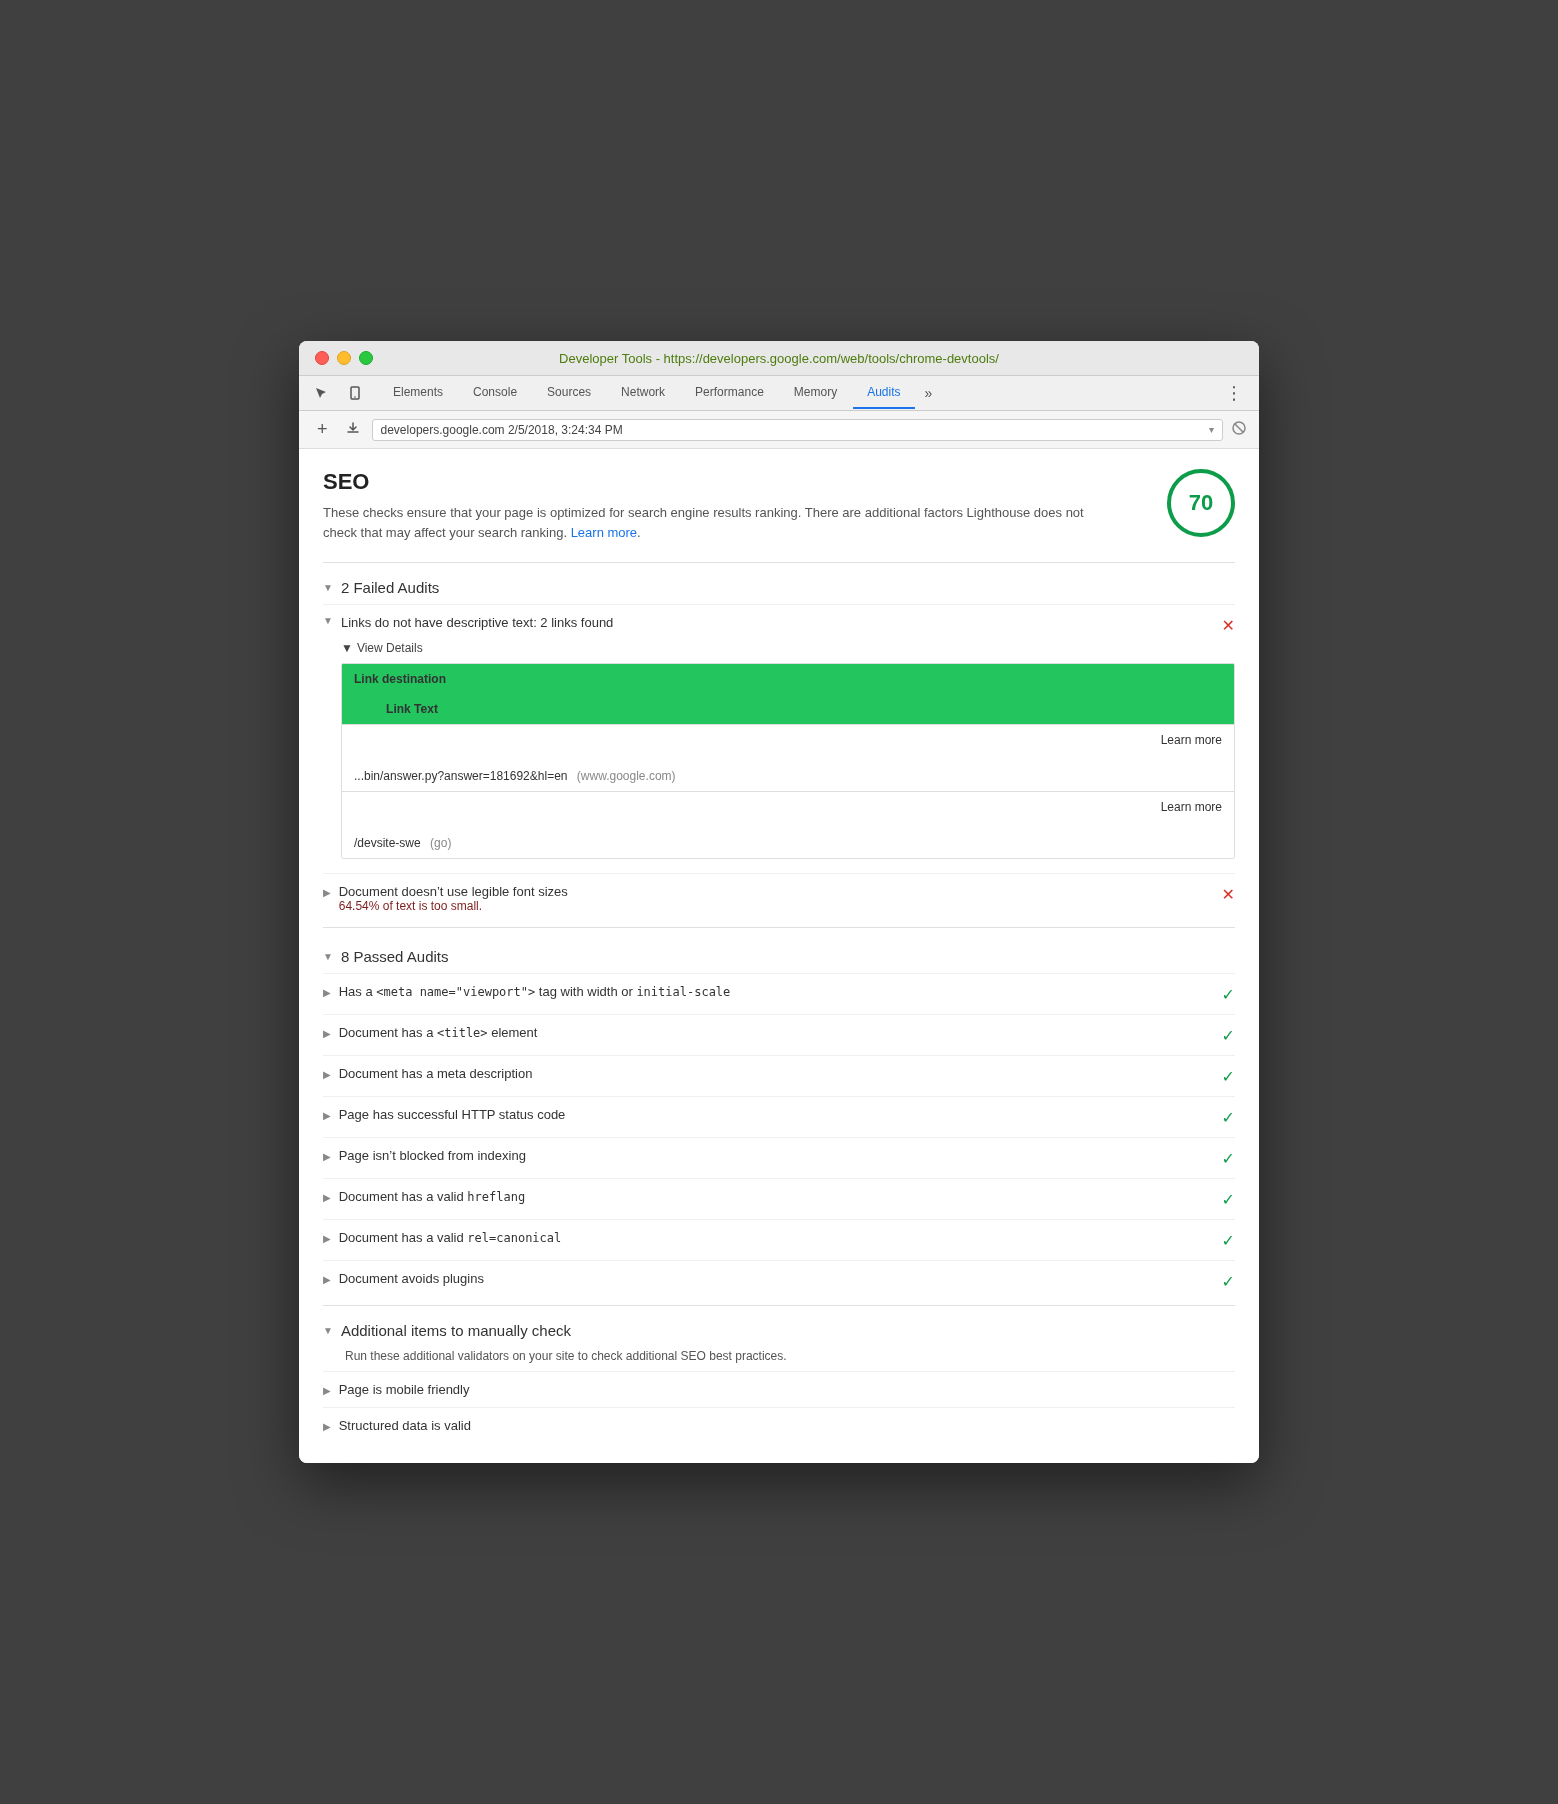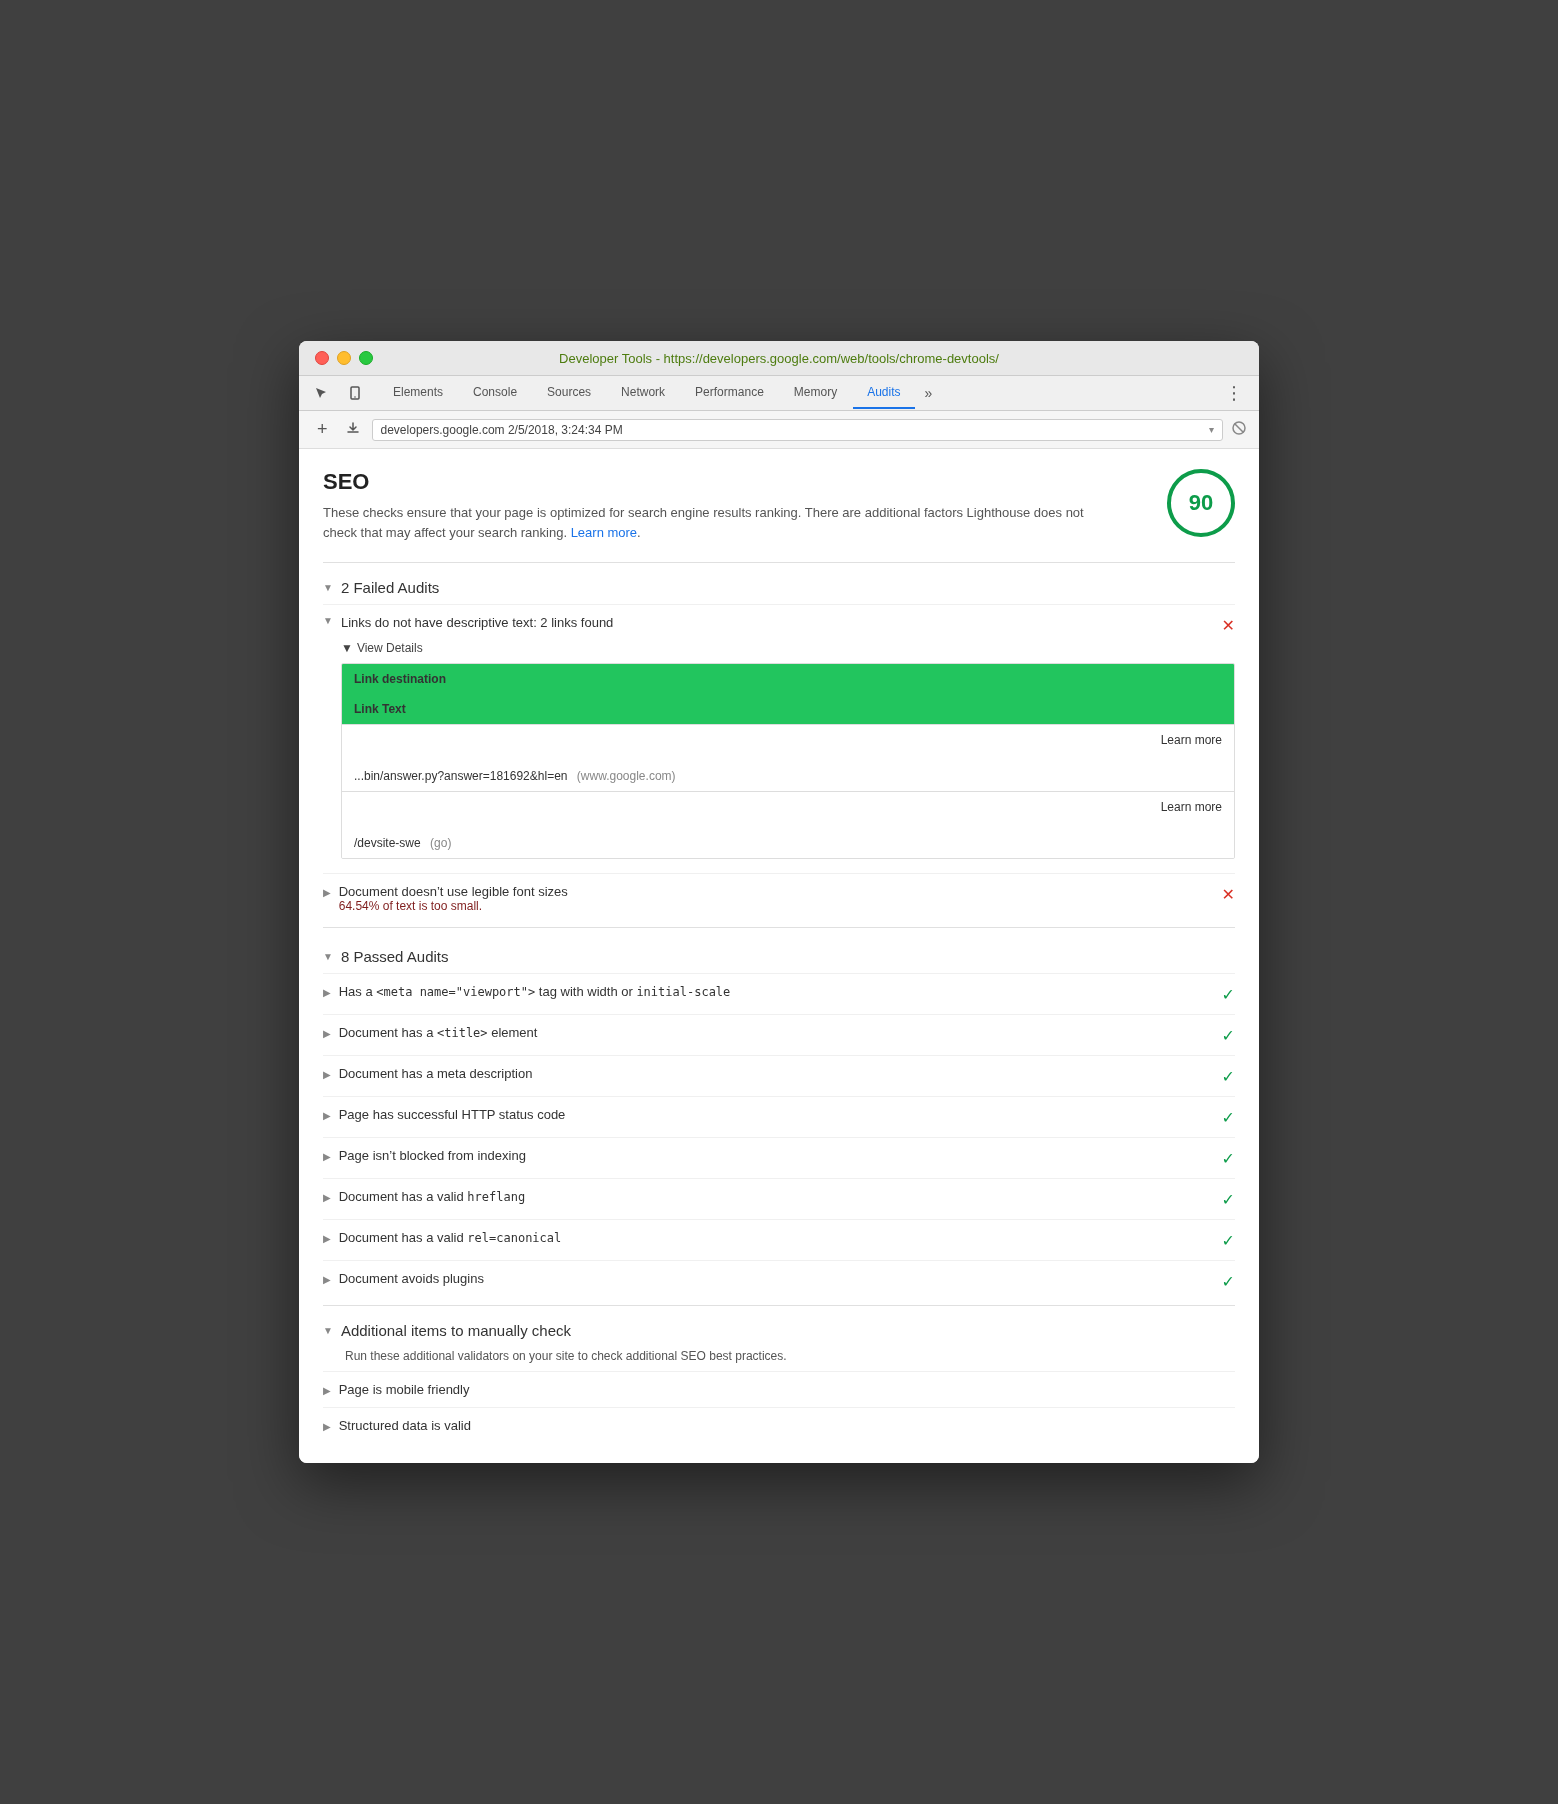--- a/index.html
+++ b/index.html
@@ -293,21 +293,21 @@
       padding: 8px 12px;
       font-weight: 600;
       color: #333;
       flex: 1;
     }
     .th-linktext {
       padding: 8px 12px;
       font-weight: 600;
       color: #333;
       width: 140px;
-      text-align: left;
+      text-align: center;
     }
     .table-row {
       display: flex;
       border-top: 1px solid #ddd;
       background: white;
     }
     .td-destination {
       padding: 8px 12px;
       flex: 1;
       color: #333;
@@ -413,21 +413,21 @@
   <div class="main-content">
 
     <div class="seo-header">
       <div>
         <div class="seo-title">SEO</div>
         <div class="seo-description">
           <span>These checks ensure that your page is optimized for search engine results ranking. There are additional factors Lighthouse does not check that may affect your search ranking.</span>
           <a href="#">Learn more</a>.
         </div>
       </div>
-      <div class="score-circle">90</div>
+      <div class="score-circle">70</div>
     </div>
 
     <hr class="section-divider">
 
     <div class="section-header">
       <span class="chevron-down">▼</span>
       <span class="section-title">2 Failed Audits</span>
     </div>
 
     <div class="audit-item">

